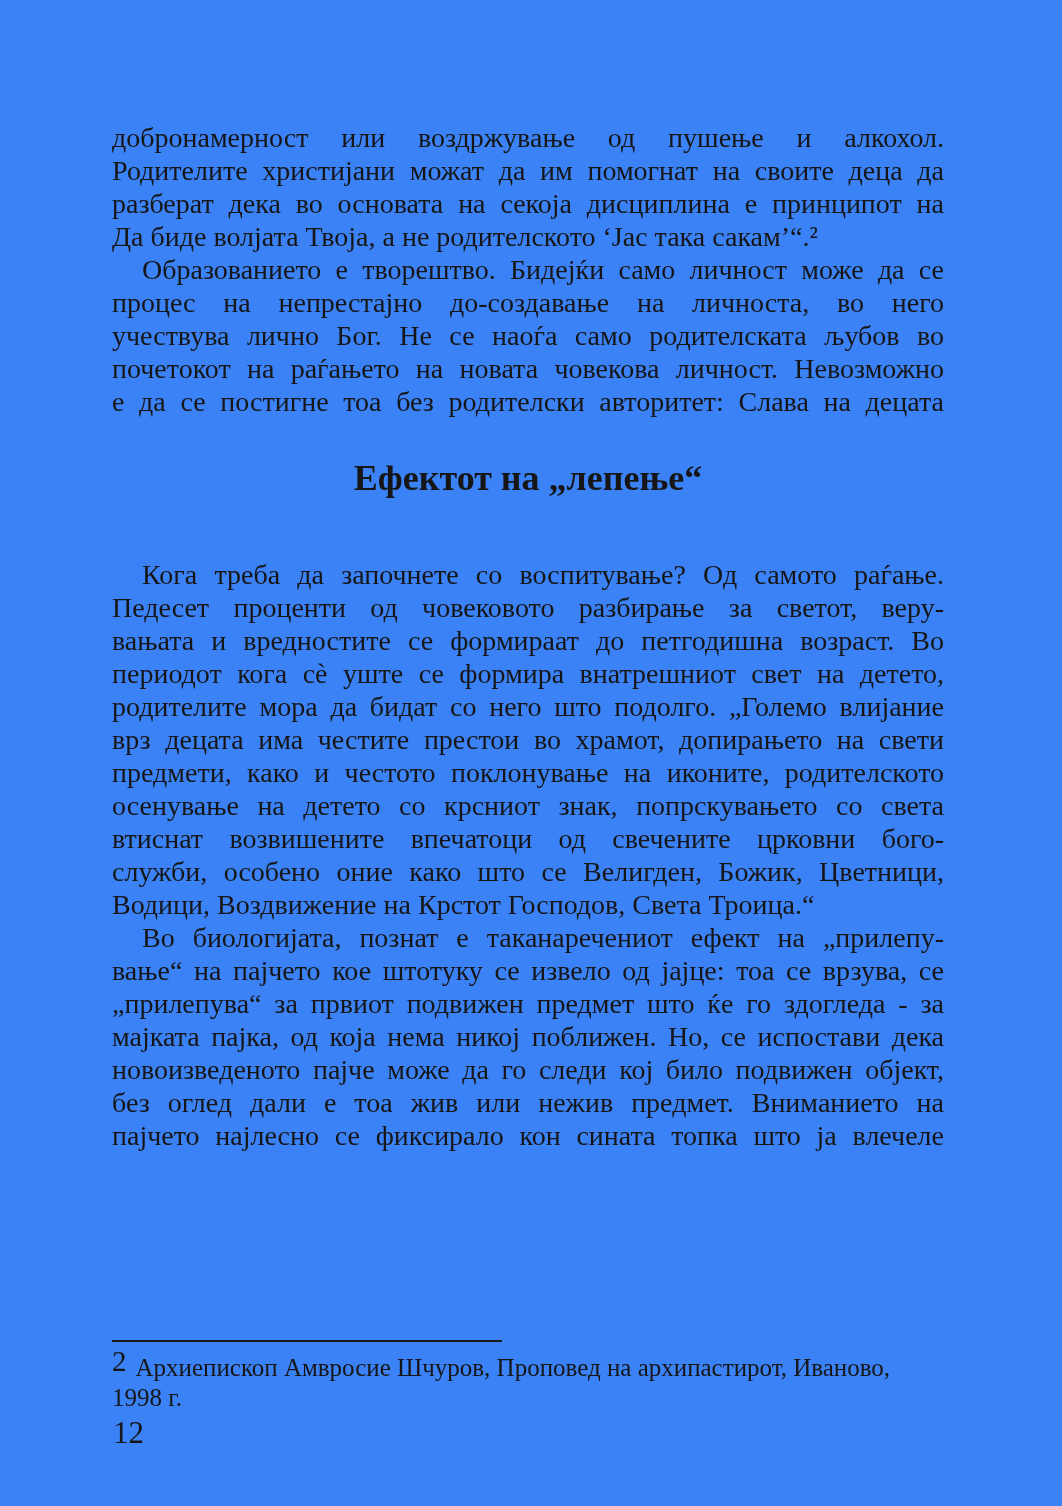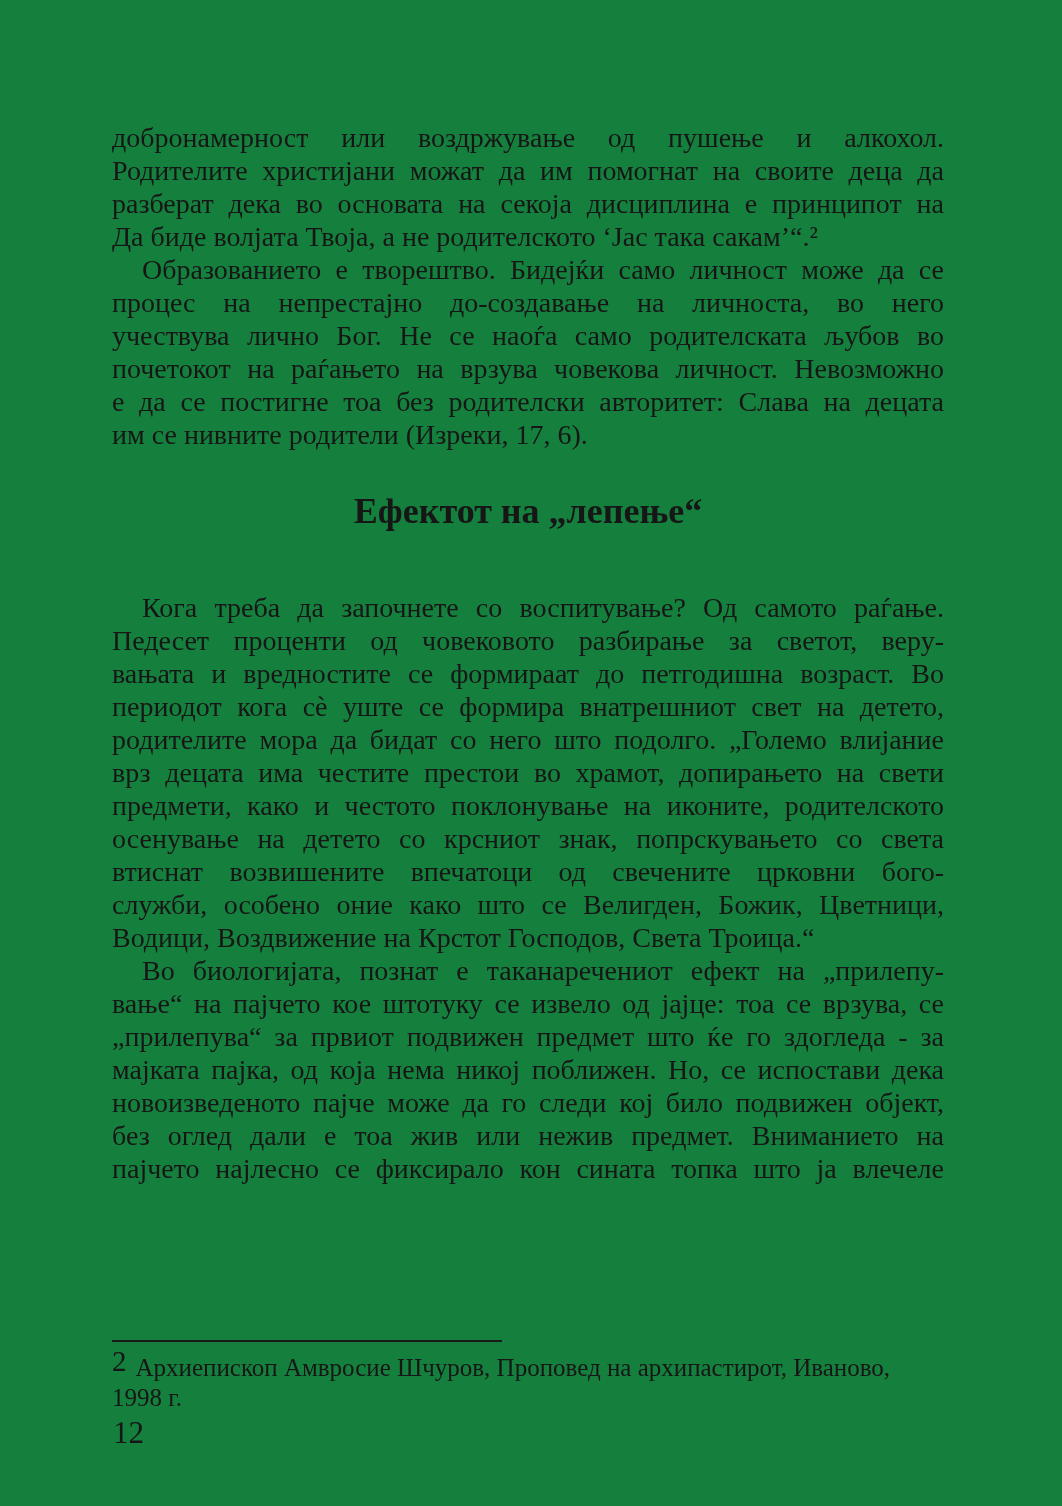--- a/index.html
+++ b/index.html
@@ -1,20 +1,20 @@
 <!DOCTYPE html>
 <html><head>
 <meta charset="utf-8">
 <style>
   html, body { margin: 0; padding: 0; background: #e8e8e8; }
   .page {
     position: relative;
     width: 1062px;
     height: 1506px;
-    background: #15803d;
+    background: #3b82f6;
     font-family: "Liberation Serif", "DejaVu Serif", serif;
     color: #161616;
     overflow: hidden;
     margin: 0 auto;
   }
   .body-text {
     position: absolute;
     left: 112px;
     top: 121px;
     width: 832px;
@@ -81,23 +81,22 @@
       <div class="paragraph">
         <div class="line">добронамерност или воздржување од пушење и алкохол.</div>
         <div class="line">Родителите христијани можат да им помогнат на своите деца да</div>
         <div class="line">разберат дека во основата на секоја дисциплина е принципот на</div>
         <div class="line no-stretch">Да биде волјата Твоја, а не родителското ‘Јас така сакам’“.²</div>
       </div>
       <div class="paragraph">
         <div class="line indent">Образованието е творештво. Бидејќи само личност може да се</div>
         <div class="line">процес на непрестајно до-создавање на личноста, во него</div>
         <div class="line">учествува лично Бог. Не се наоѓа само родителската љубов во</div>
-        <div class="line">почетокот на раѓањето на врзува човекова личност. Невозможно</div>
+        <div class="line">почетокот на раѓањето на новата човекова личност. Невозможно</div>
         <div class="line">е да се постигне тоа без родителски авторитет: Слава на децата</div>
-        <div class="line no-stretch">им се нивните родители (Изреки, 17, 6).</div>
       </div>
       <div class="heading">Ефектот на „лепење“</div>
       <div class="paragraph">
         <div class="line indent">Кога треба да започнете со воспитување? Од самото раѓање.</div>
         <div class="line">Педесет проценти од човековото разбирање за светот, веру-</div>
         <div class="line">вањата и вредностите се формираат до петгодишна возраст. Во</div>
         <div class="line">периодот кога сѐ уште се формира внатрешниот свет на детето,</div>
         <div class="line">родителите мора да бидат со него што подолго. „Големо влијание</div>
         <div class="line">врз децата има честите престои во храмот, допирањето на свети</div>
         <div class="line">предмети, како и честото поклонување на иконите, родителското</div>

